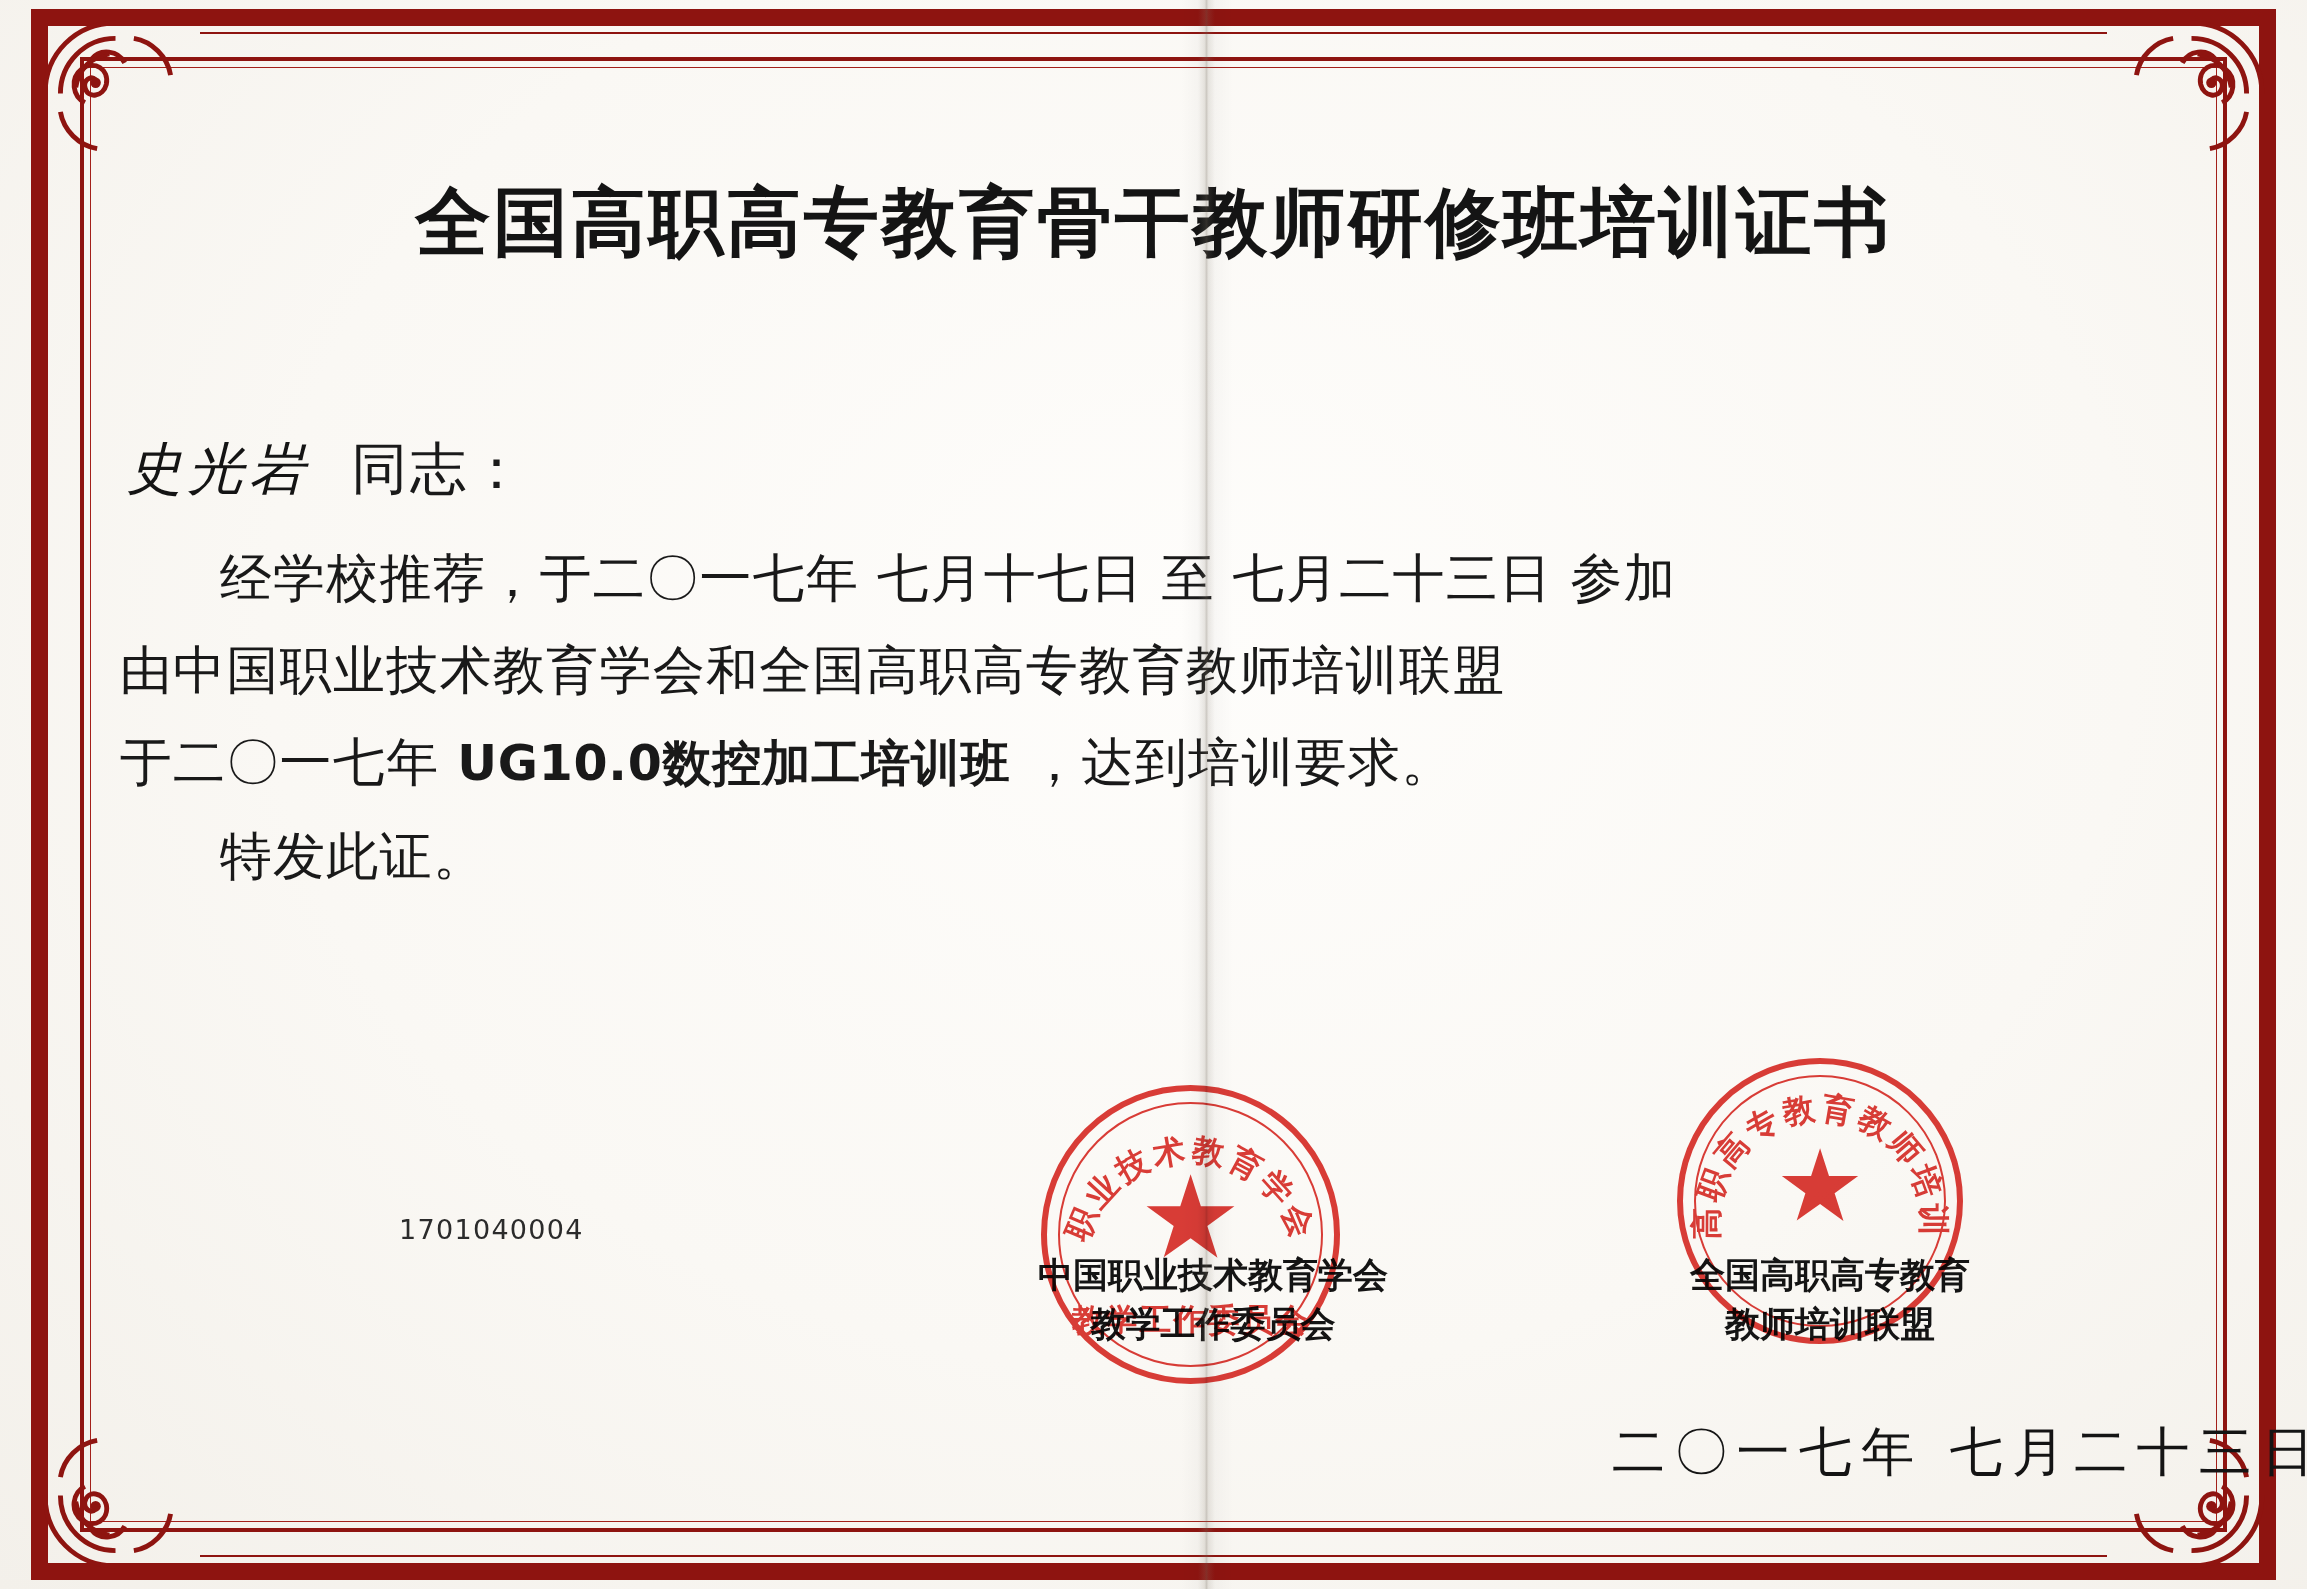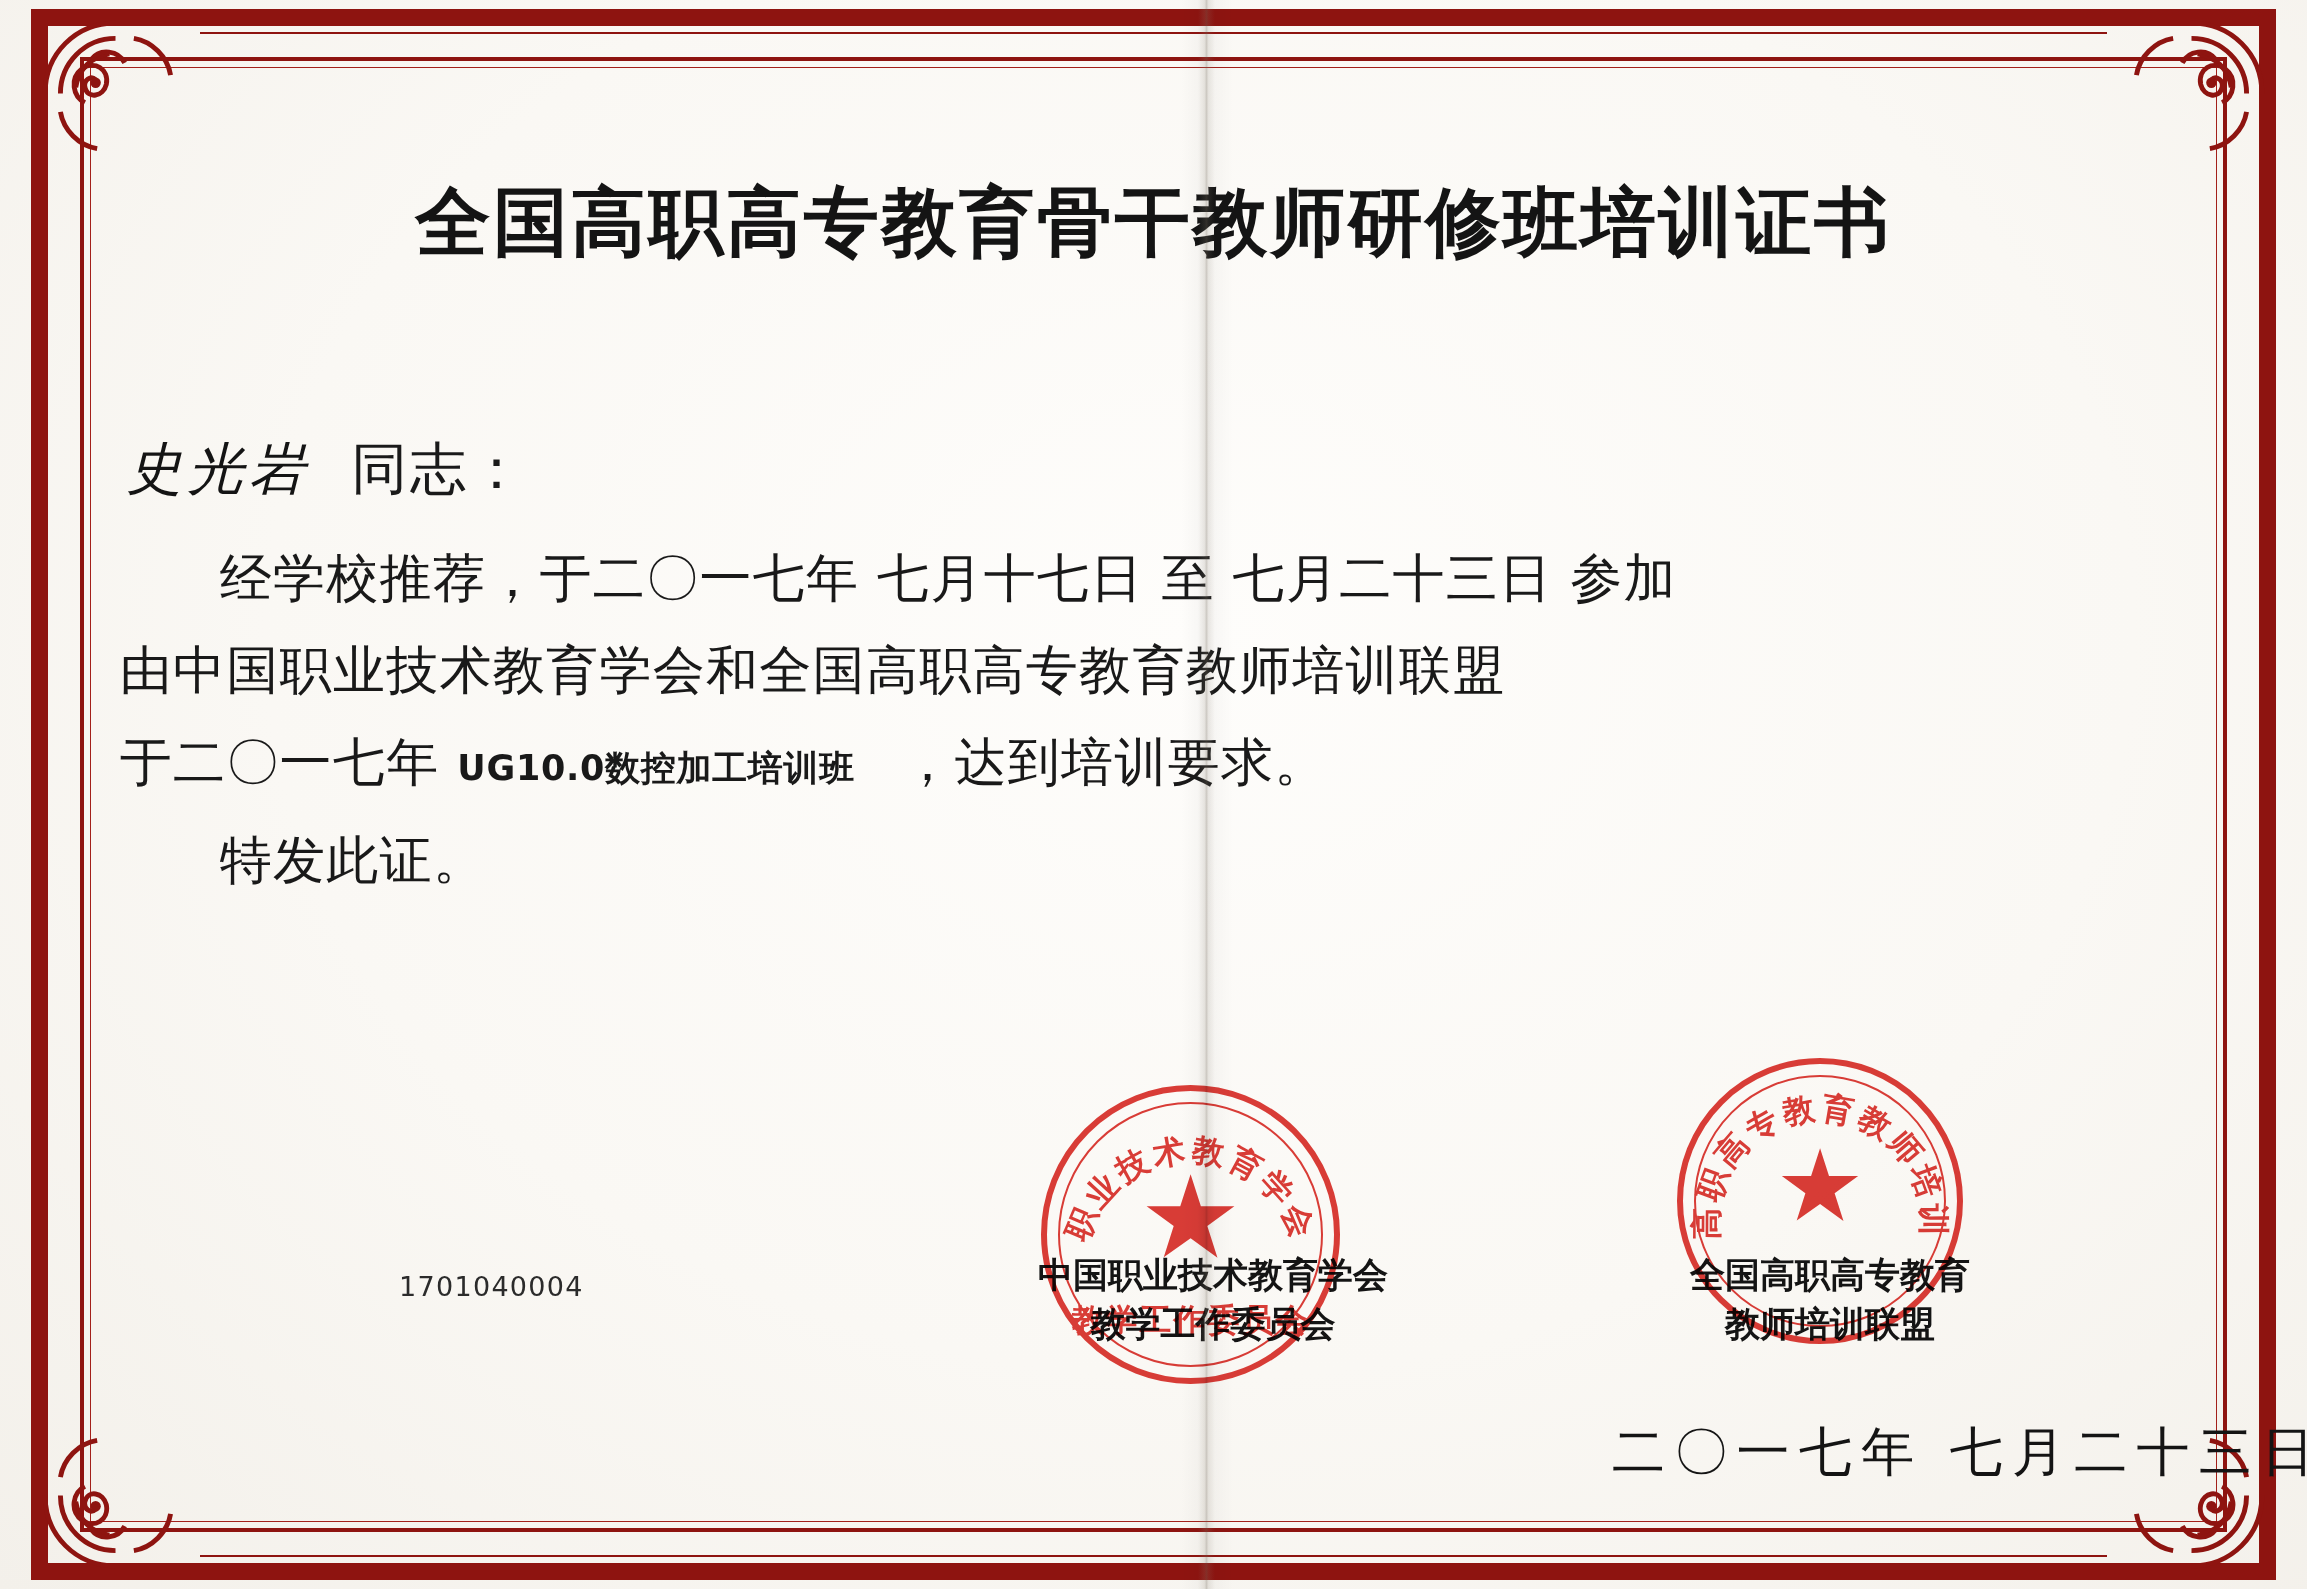--- a/index.html
+++ b/index.html
@@ -147,31 +147,31 @@
     letter-spacing: 1.3px;
   }
   .body-line { white-space: nowrap; }
   .body-line.indent { padding-left: 100px; }
   .course {
     display: inline-block;
     min-width: 426px;
     text-align: left;
     font-family: "DejaVu Sans", "Liberation Sans", sans-serif;
     font-weight: 700;
-    font-size: 35px;
+    font-size: 49px;
     letter-spacing: 0.7px;
   }
   .closing {
     padding-left: 100px;
     white-space: nowrap;
   }
 
   .serial {
     position: absolute;
-    top: 1178px;
+    top: 1121px;
     left: 286px;
     font-family: "DejaVu Sans", "Liberation Sans", sans-serif;
     font-size: 27px;
     color: #2b2b2b;
     letter-spacing: 1.3px;
   }
 
   
   .org {
     position: absolute;

